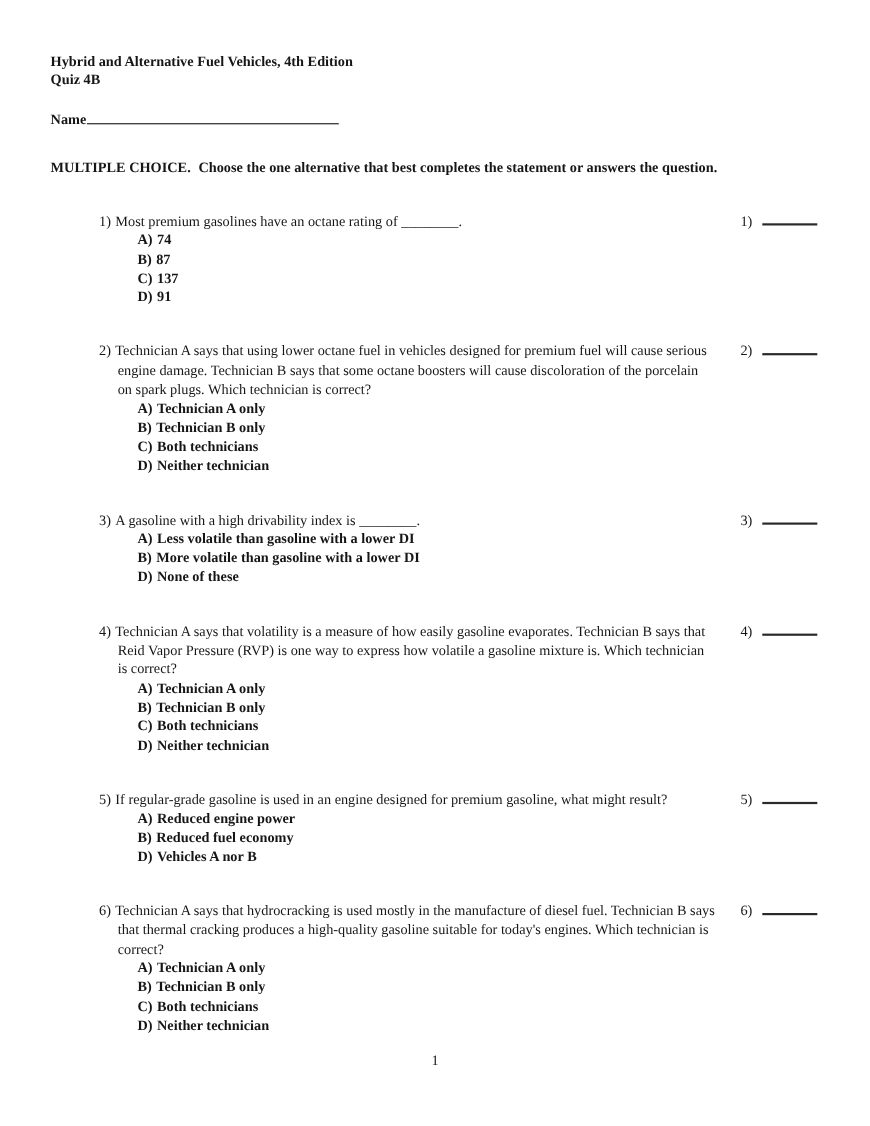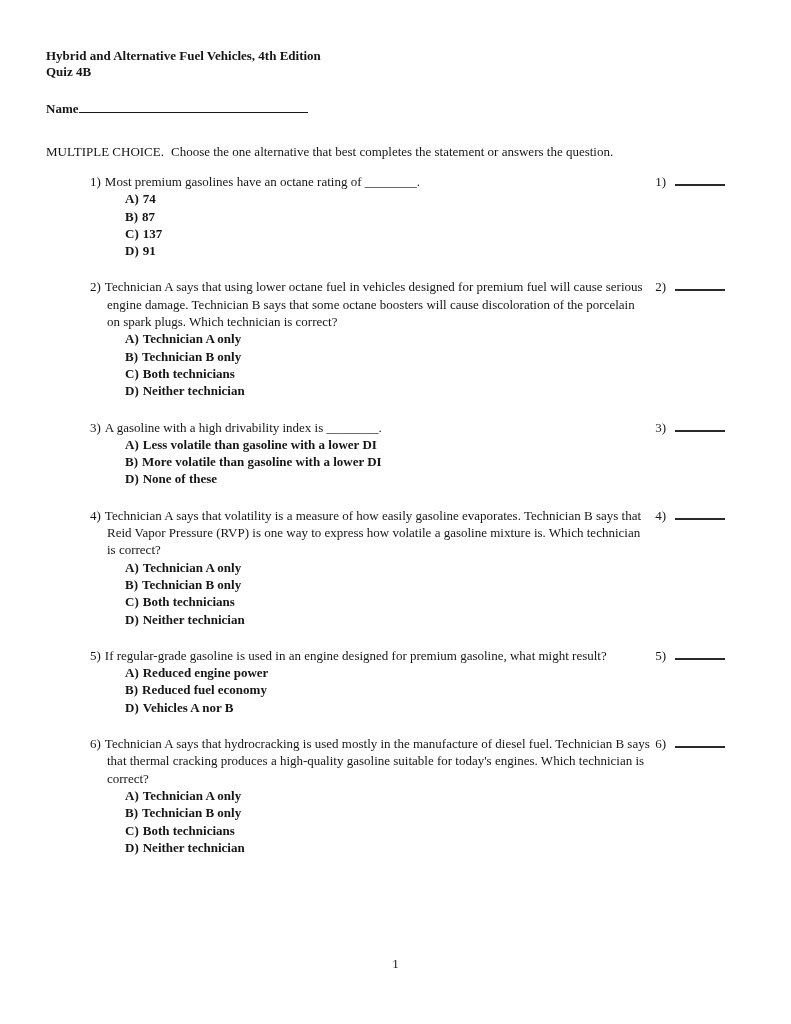--- a/index.html
+++ b/index.html
@@ -4,38 +4,38 @@
 <style>
   * { margin: 0; padding: 0; box-sizing: border-box; }
   html, body { width: 791px; height: 1024px; }
   body {
     background: #ffffff;
     color: #161616;
     font-family: "Liberation Serif", "DejaVu Serif", serif;
     font-size: 13px;
     position: relative;
   }
-  .page { position: absolute; inset: 0; padding: 48px 66px 0 46px; }
+  .page { position: absolute; inset: 0; padding: 48px 48px 0 46px; }
 
   .doc-header .hline { font-weight: bold; line-height: 16px; }
 
   .name-row { margin-top: 20px; font-weight: bold; line-height: 17px; }
   .name-line {
     display: inline-block;
     width: 229px;
     height: 13px;
     border-bottom: 1px solid #161616;
   }
 
-  .instructions { margin-top: 26px; font-weight: normal; line-height: 17px; }
+  .instructions { margin-top: 26px; font-weight: bold; line-height: 17px; }
   .mc-label { margin-right: 7px; }
 
   .questions { margin-top: 13px; }
   .question { position: relative; margin-bottom: 19px; }
-  .q-main { width: 604px; line-height: 17.3px; }
+  .q-main { width: 604px; line-height: 17.3px; margin-top: 32px; }
   .q-text { padding-left: 61px; text-indent: -17px; }
   .q-num { margin-right: 4px; }
   .option { padding-left: 79px; font-weight: bold; }
   .opt-label { margin-right: 4px; }
 
   .q-answer { position: absolute; top: 0; right: 0; white-space: nowrap; }
   .ans-num { margin-right: 9px; }
   .ans-blank {
     display: inline-block;
     width: 50px;

